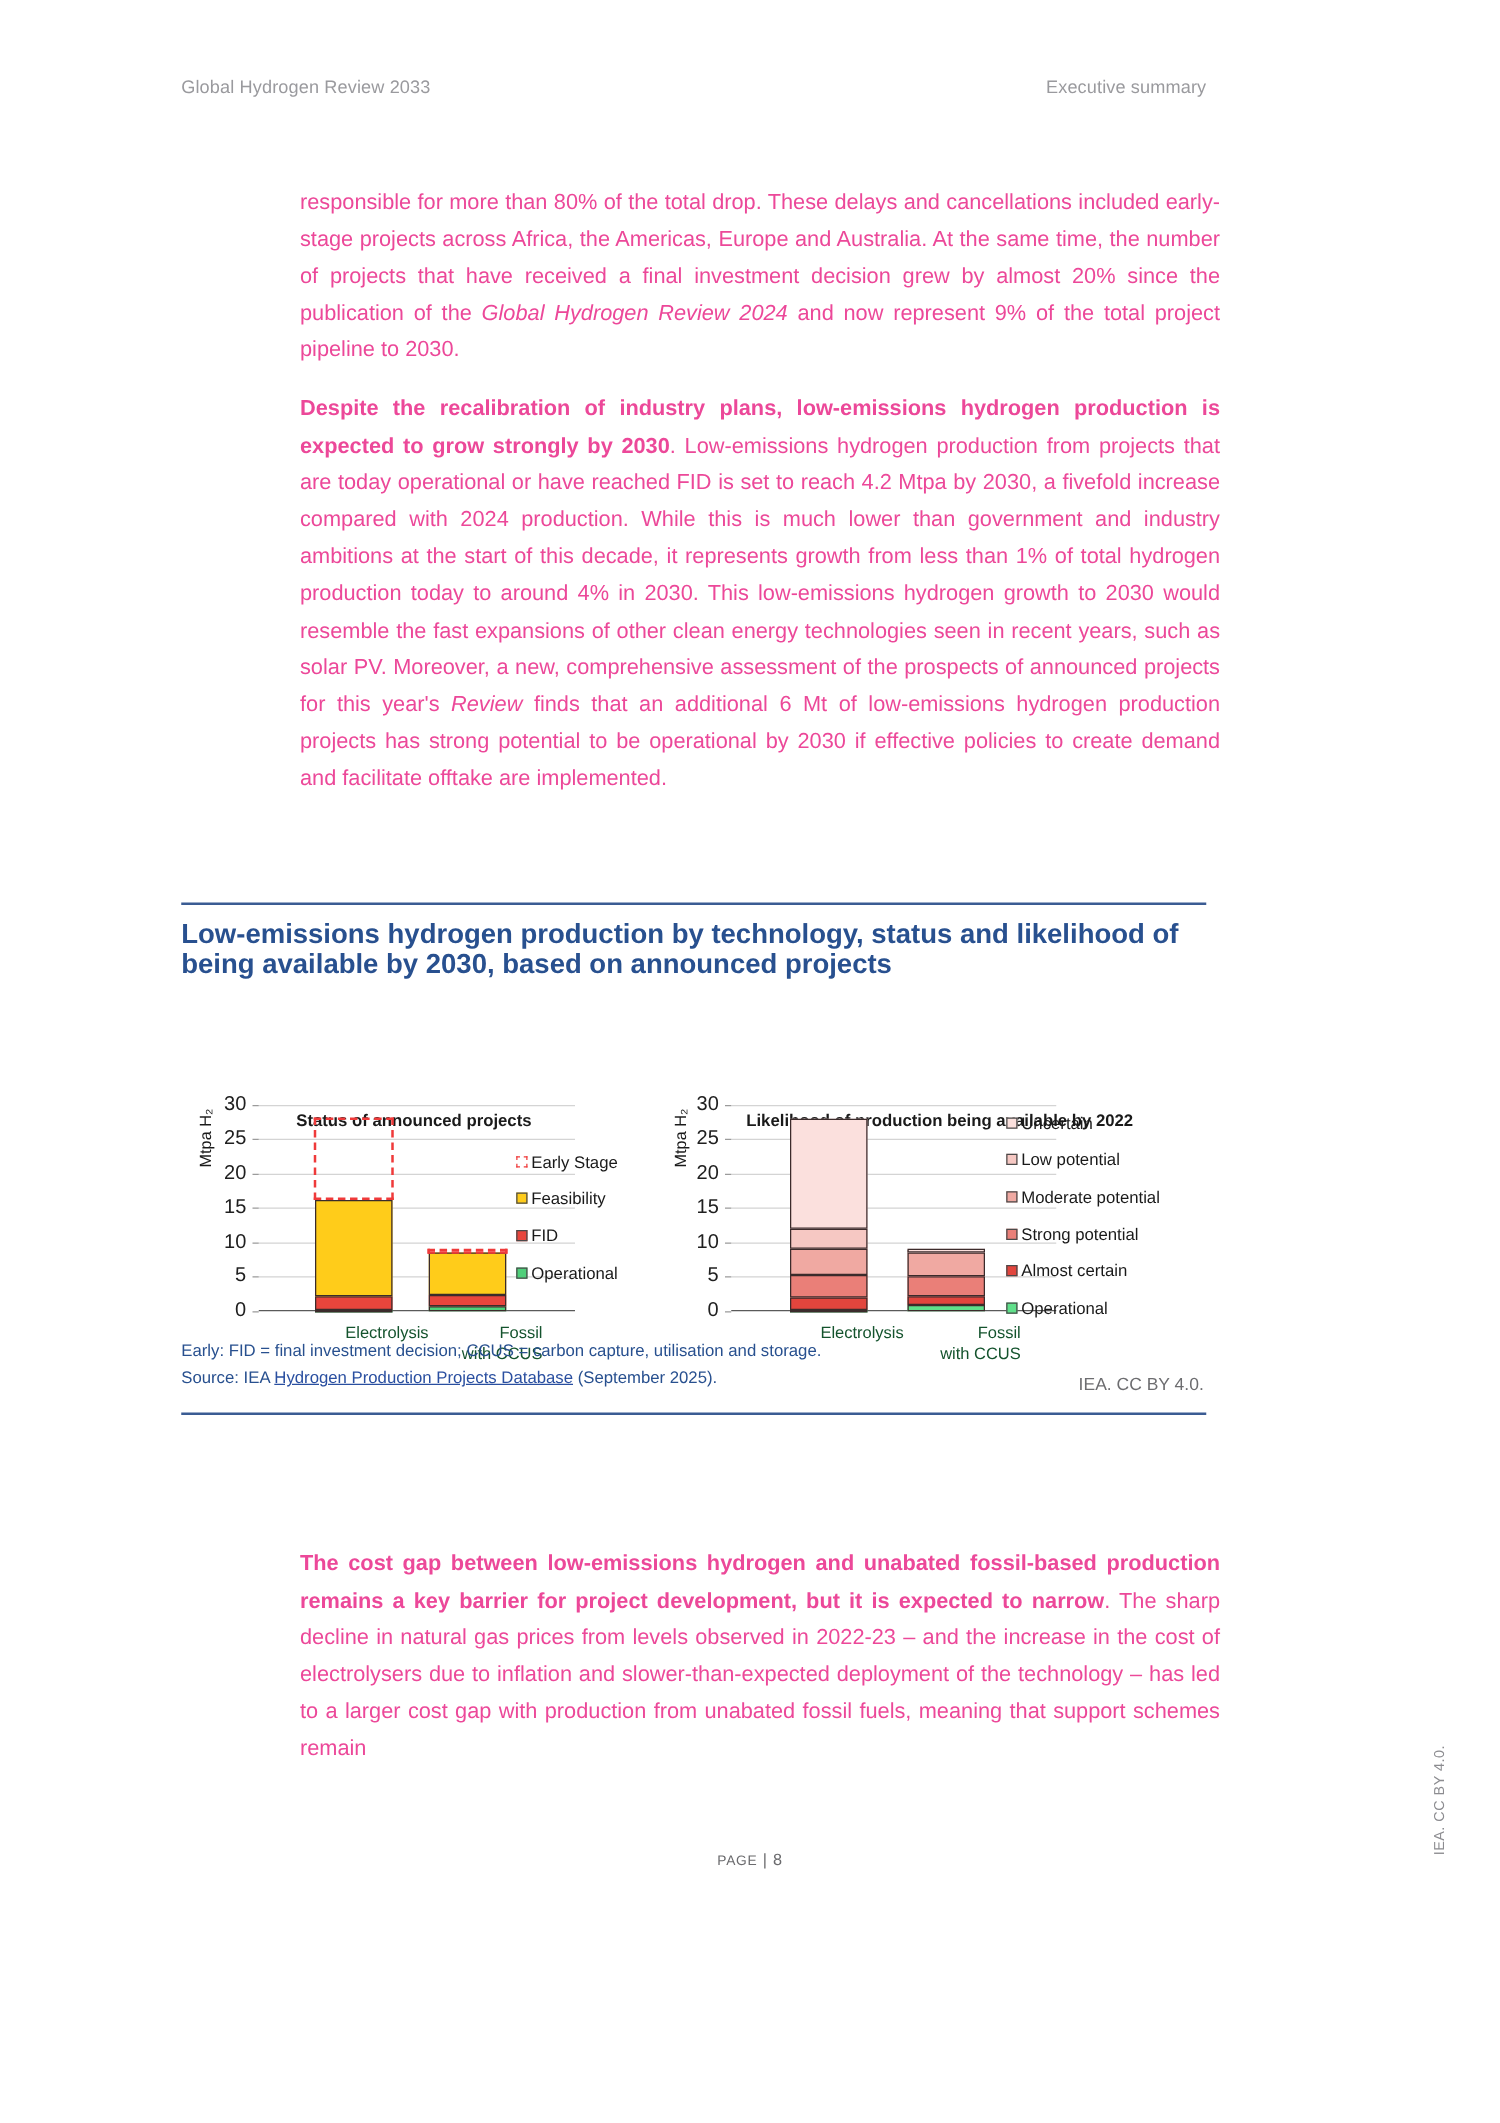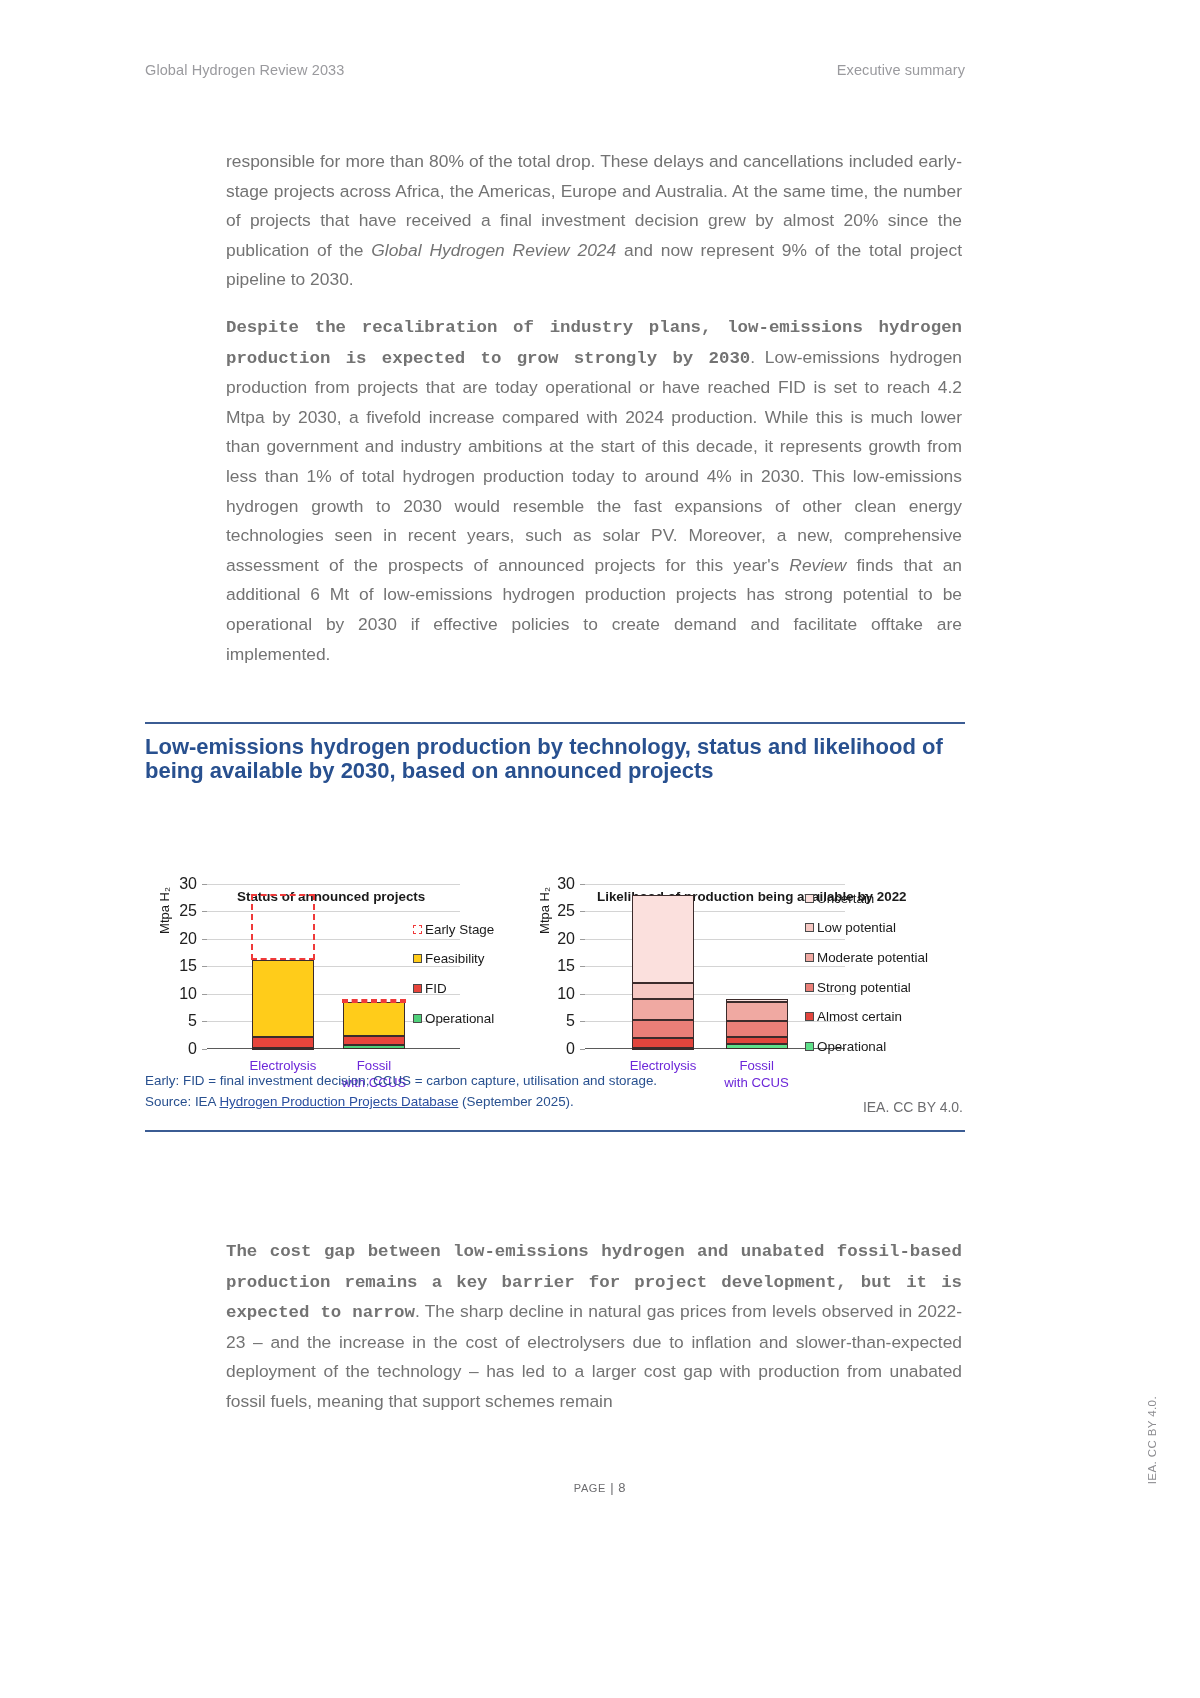--- a/index.html
+++ b/index.html
@@ -29,32 +29,32 @@
     display: flex;
     justify-content: space-between;
     font-size: 14.5px;
     color: #9a9a9e;
     letter-spacing: .1px;
   }
 
   
   .bodytext {
     position: absolute;
-    left: 226px;
+    left: 240px;
     width: 736px;
     font-size: 17.4px;
     line-height: 29.6px;
     text-align: justify;
-    color: #737373;
+    color: #ec4899;
   }
   #para1 { top: 147px; }
   #para2 { top: 312px; }
   #para3 { top: 1236px; }
   .bodytext p { margin: 0; }
-  b { font-weight: bold; font-family: Liberation Mono, monospace; }
+  b { font-weight: bold; }
   i { font-style: italic; }
 
   
   .figure {
     position: absolute;
     left: 145px;
     top: 722px;
     width: 820px;
   }
   .fig-rule {
@@ -128,22 +128,22 @@
   }
   .tickmark {
     position: absolute;
     width: 5px;
     height: 1px;
     background: #9b9b9b;
   }
   .xtick {
     position: absolute;
     font-size: 13.2px;
-    color: #6d28d9;
-    text-align: center;
+    color: #14532d;
+    text-align: right;
     line-height: 17px;
     white-space: nowrap;
   }
   .seg {
     position: absolute;
     left: 0;
     width: 100%;
     box-sizing: border-box;
     border: 1.1px solid #3b2b2b;
   }

